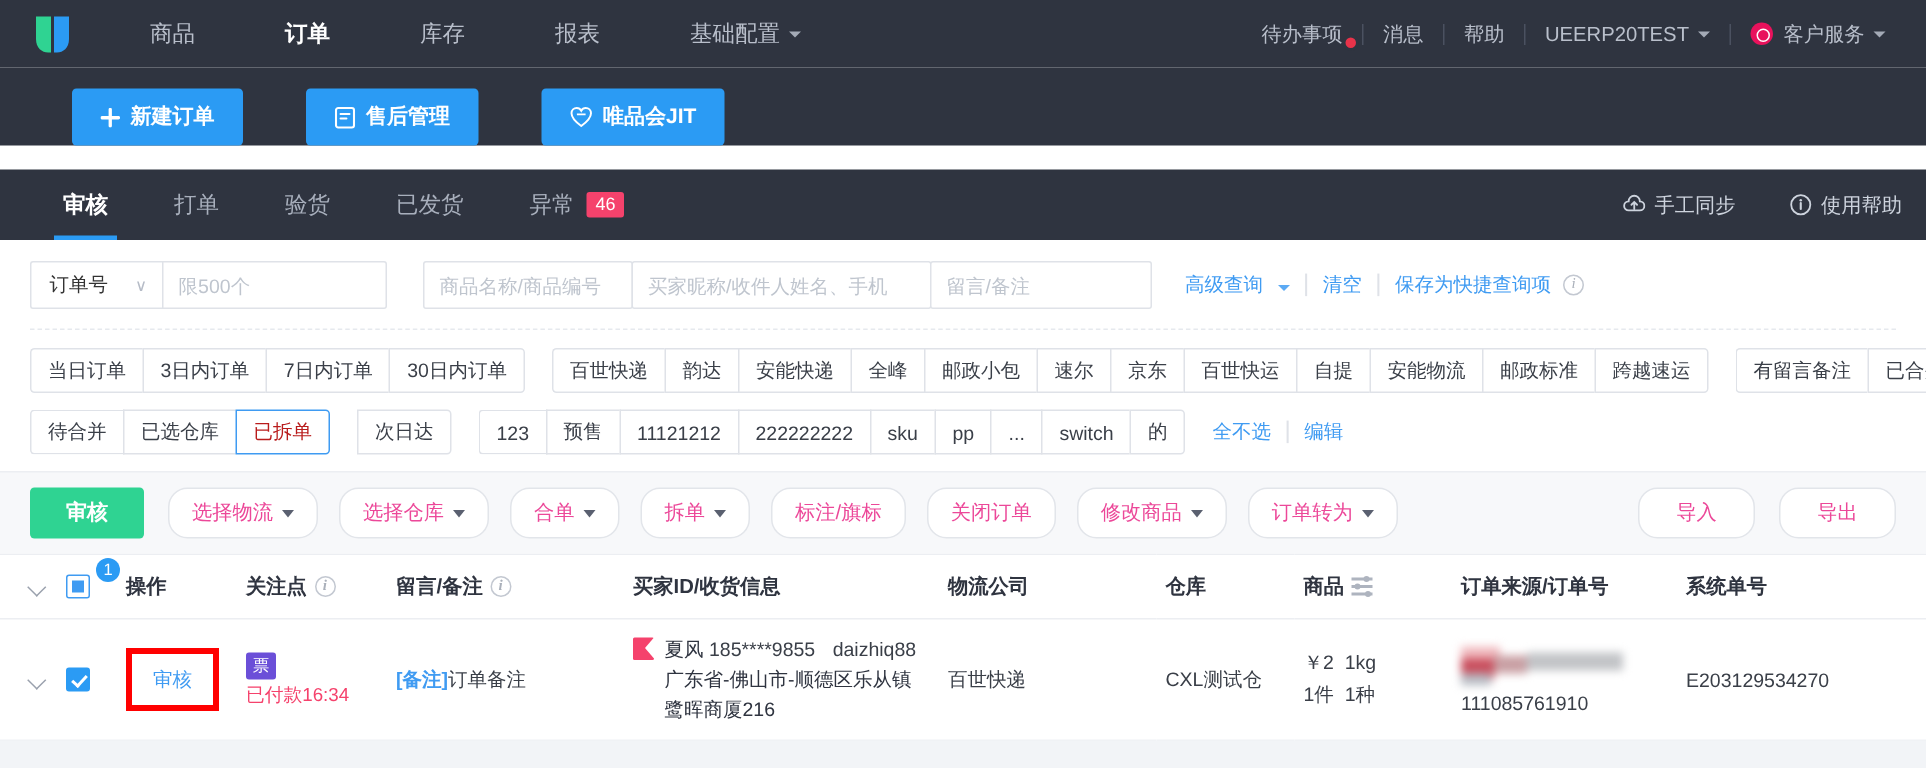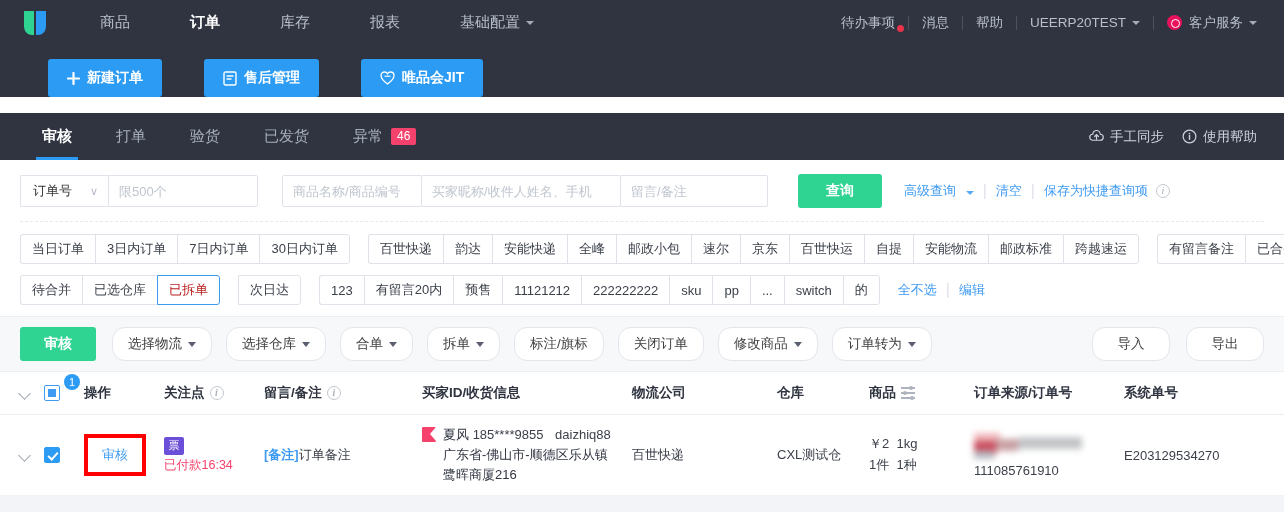--- a/index.html
+++ b/index.html
@@ -64,21 +64,21 @@
   .tab:first-child { padding-left: 22px; }
   .tab.active { color:#fff; font-weight:bold; }
   .tab.active::after {
     content:""; position:absolute; left:50%; transform:translateX(-50%); bottom:0;
     width:42px; height:3px; background:#2b9bf4;
   }
   .tab-badge {
     background:#f5426c; color:#fff; font-size:12px; border-radius:2px;
     padding: 2px 6px; margin-left:8px; font-weight:normal; line-height:1.15;
   }
-  .tabs-right { position:absolute; right:27px; top:0; height:100%; display:flex; align-items:center; gap:18px; }
+  .tabs-right { position:absolute; right:16px; top:0; height:100%; display:flex; align-items:center; gap:36px; }
   .tab-link { color:#cdd3dd; font-size:13.5px; display:flex; align-items:center; gap:6px; cursor:pointer; white-space:nowrap;}
 
   
   .content { background:#fff; }
   .search-row { display:flex; align-items:center; padding: 14px 20px 13px 20px; gap:0; }
   .input-group { display:flex; }
   .sel-box {
     height:32px; border:1px solid #dfe2e8; background:#fff; border-right:none;
     display:flex; align-items:center; padding: 0 10px 0 12px; font-size:13px; color:#333;
     cursor:pointer; gap:18px; border-radius:2px 0 0 2px;
@@ -127,21 +127,21 @@
   .toolbar {
     background:#f7f8fa; border-top:1px solid #eceef2; padding: 10px 20px;
     display:flex; align-items:center; position:relative;
   }
   .tb-green {
     background:#2fd392; color:#fff; border:none; border-radius:3px; height:34px;
     padding: 0 24px; font-size:14px; font-weight:bold; cursor:pointer; margin-right:16px;
   }
   .tb-btn {
     background:#fff; border:1px solid #e2e5ea; border-radius:13px; height:34px;
-    padding: 0 15px; font-size:13.5px; color:#404040; cursor:pointer; margin-right:14px;
+    padding: 0 15px; font-size:13.5px; color:#ec4899; cursor:pointer; margin-right:14px;
     display:flex; align-items:center; gap:6px; white-space:nowrap;
   }
   .tb-caret { border-left:4px solid transparent; border-right:4px solid transparent;
     border-top:5px solid #5a6070; display:inline-block; }
   .tb-right { position:absolute; right:20px; top:10px; display:flex; gap:16px; }
   .tb-right .tb-btn { margin-right:0; width:78px; justify-content:center; }
 
   
   table.grid { width:100%; border-collapse:collapse; table-layout:fixed; }
   table.grid thead th {
@@ -342,21 +342,20 @@
       <div class="input-group">
         <div class="sel-box">
           <span>订单号</span>
           <span class="vcaret">∨</span>
         </div>
         <input class="txt-input" style="width: 150px;" placeholder="限500个">
       </div>
       <input class="plain-input" style="width: 140px; margin-left: 24px;" placeholder="商品名称/商品编号">
       <input class="plain-input" style="width: 200px; margin-left: -1px;" placeholder="买家昵称/收件人姓名、手机">
       <input class="plain-input" style="width: 148px; margin-left: -1px;" placeholder="留言/备注">
-      <button class="greenbtn">查询</button>
       <div style="display:flex; align-items:center; margin-left:22px;">
         <span class="link"><span>高级查询</span> <i class="caret" style="color:#3f9bf2"></i></span>
         <span class="lsep">|</span>
         <span class="link">清空</span>
         <span class="lsep">|</span>
         <span class="link">保存为快捷查询项</span>
         <span class="info-ico" style="margin-left:8px">i</span>
       </div>
     </div>
 
@@ -395,21 +394,20 @@
         <div class="chip-group">
           <div class="chip">待合并</div>
           <div class="chip">已选仓库</div>
           <div class="chip active">已拆单</div>
         </div>
         <div class="chip-group">
           <div class="chip">次日达</div>
         </div>
         <div class="chip-group">
           <div class="chip">123</div>
-          <div class="chip">有留言20内</div>
           <div class="chip">预售</div>
           <div class="chip">11121212</div>
           <div class="chip">222222222</div>
           <div class="chip">sku</div>
           <div class="chip">pp</div>
           <div class="chip">...</div>
           <div class="chip">switch</div>
           <div class="chip">的</div>
         </div>
         <span class="link">全不选</span>

